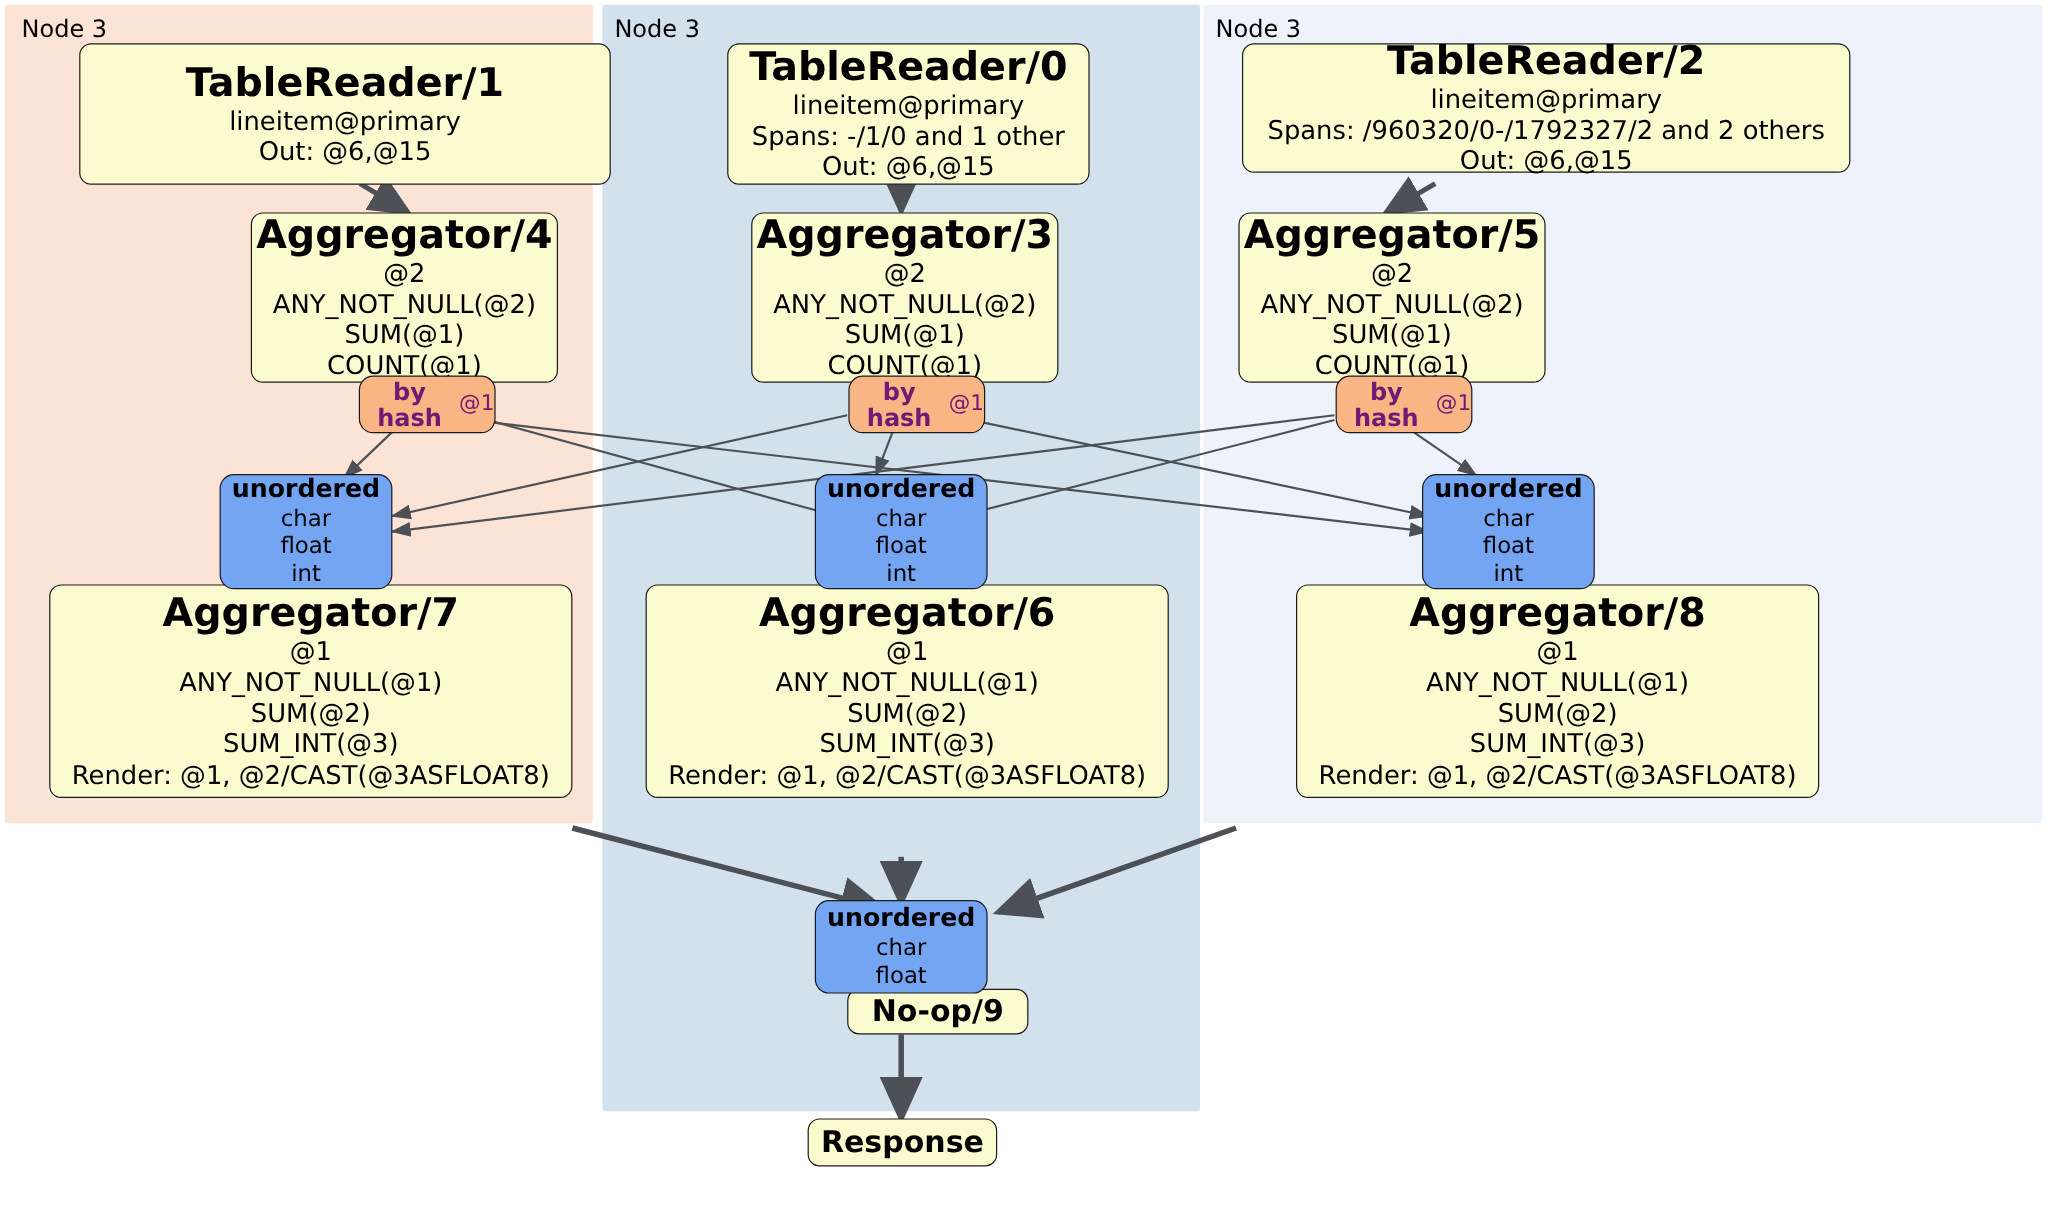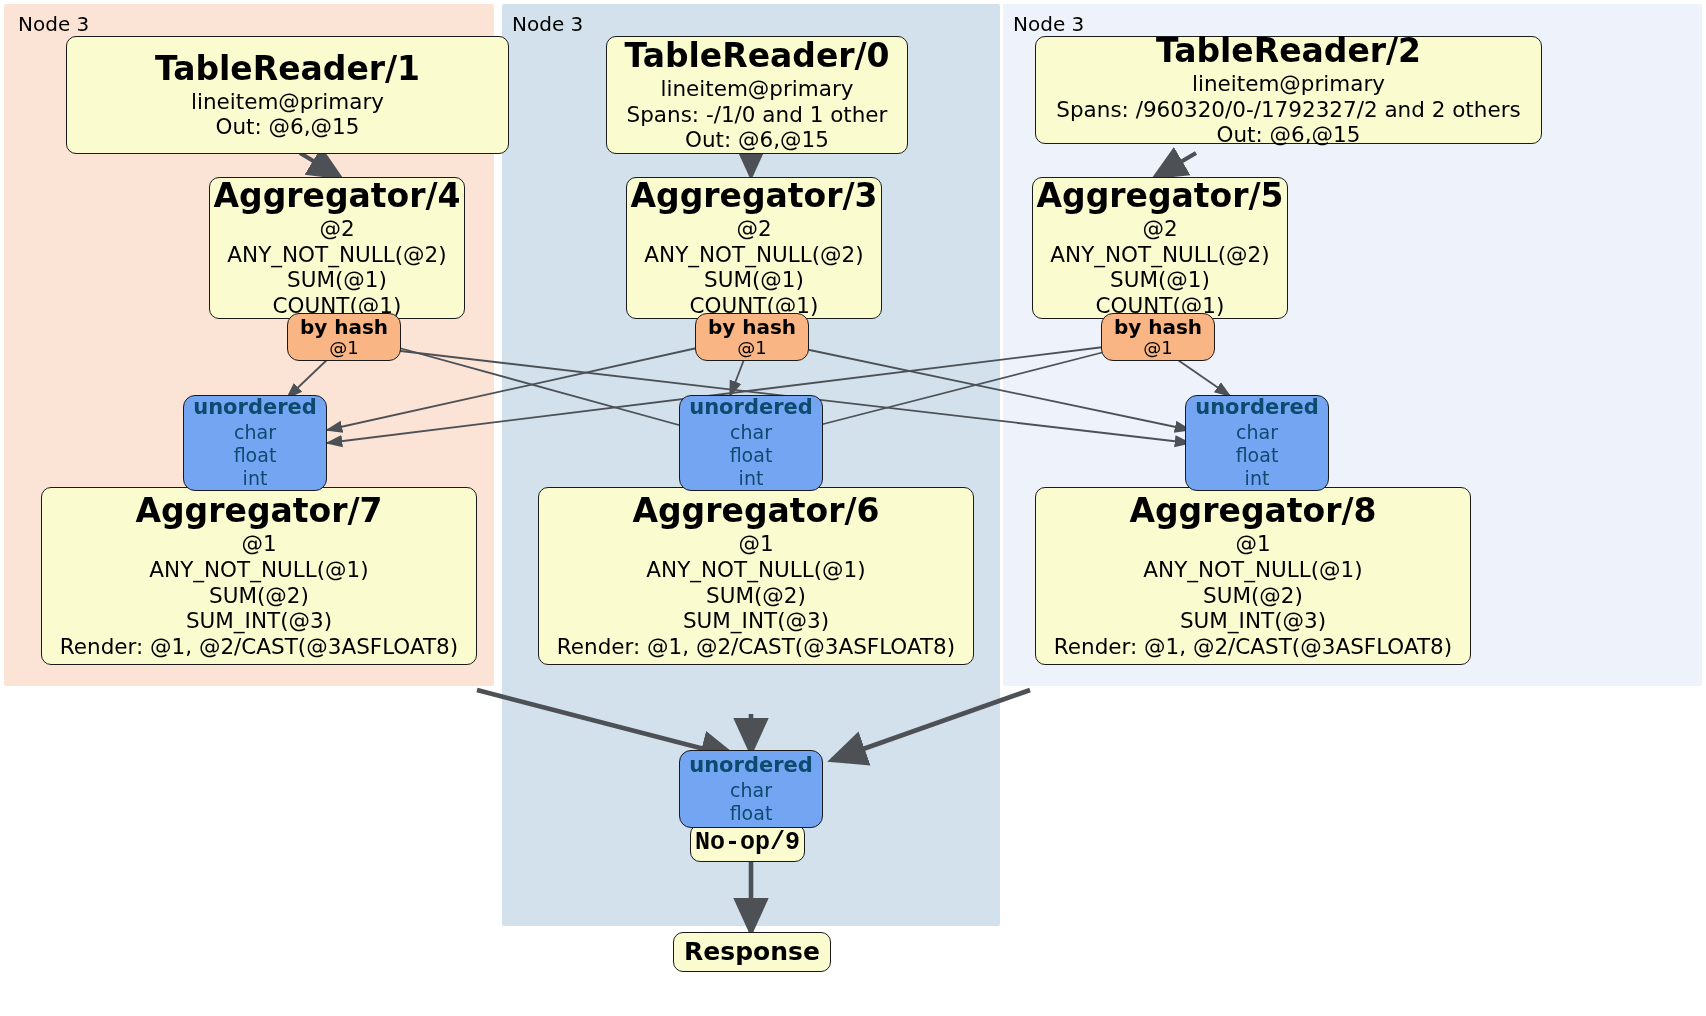--- a/index.html
+++ b/index.html
@@ -71,40 +71,40 @@
   .proc.small .ttl { font-size: 25px; }
 
   .router {
     position: absolute;
     box-sizing: border-box;
     background: #f9b584;
     border: 1.4px solid #1a1a1a;
     border-radius: 12px;
     text-align: center;
     display: flex;
-    flex-direction: column;
     align-items: center;
     justify-content: center;
-    color: #000000;
+    color: #701a75;
+    margin-left: 12px;
   }
   .router .ttl { font-weight: bold; font-size: 20px; line-height: 1.1; }
   .router .det { font-size: 18px; line-height: 1.15; }
 
   .sync {
     position: absolute;
     box-sizing: border-box;
     background: #74a5f2;
     border: 1.6px solid #1a1a1a;
     border-radius: 12px;
     text-align: center;
     display: flex;
     flex-direction: column;
     align-items: center;
     justify-content: center;
-    color: #0c4a6e;
+    color: #000000;
   }
   .sync .ttl { font-weight: bold; font-size: 21px; line-height: 1.22; }
   .sync .det { font-size: 19px; line-height: 1.22; }
 
   
   .layer-box { z-index: 5; }
   .layer-router { z-index: 7; }
   .layer-sync { z-index: 6; }
   .layer-edges-back { z-index: 2; }
 </style>
@@ -247,36 +247,36 @@
 
   <div class="proc layer-box" style="left:538px; top:487px; width:436px; height:178px;">
     <div class="ttl">Aggregator/6</div>
     <div class="det">@1</div>
     <div class="det">ANY_NOT_NULL(@1)</div>
     <div class="det">SUM(@2)</div>
     <div class="det">SUM_INT(@3)</div>
     <div class="det">Render: @1, @2/CAST(@3ASFLOAT8)</div>
   </div>
 
-  <div class="proc layer-box" style="left:1035px; top:487px; width:436px; height:178px;">
+  <div class="proc layer-box" style="left:1080px; top:487px; width:436px; height:178px;">
     <div class="ttl">Aggregator/8</div>
     <div class="det">@1</div>
     <div class="det">ANY_NOT_NULL(@1)</div>
     <div class="det">SUM(@2)</div>
     <div class="det">SUM_INT(@3)</div>
     <div class="det">Render: @1, @2/CAST(@3ASFLOAT8)</div>
   </div>
 
   <div class="sync layer-sync" style="left:679px; top:750px; width:144px; height:78px;">
     <div class="ttl">unordered</div>
     <div class="det">char</div>
     <div class="det">float</div>
   </div>
 
-  <div class="proc layer-box small" style="left:690px; top:824px; width:115px; height:38px;font-family:Liberation Mono, monospace;">
+  <div class="proc layer-box small" style="left:706px; top:824px; width:151px; height:38px;">
     <div class="ttl">No-op/9</div>
   </div>
 
   <div class="proc layer-box small" style="left:673px; top:932px; width:158px; height:40px;">
     <div class="ttl">Response</div>
   </div>
 
 </div>
 
 </body></html>

